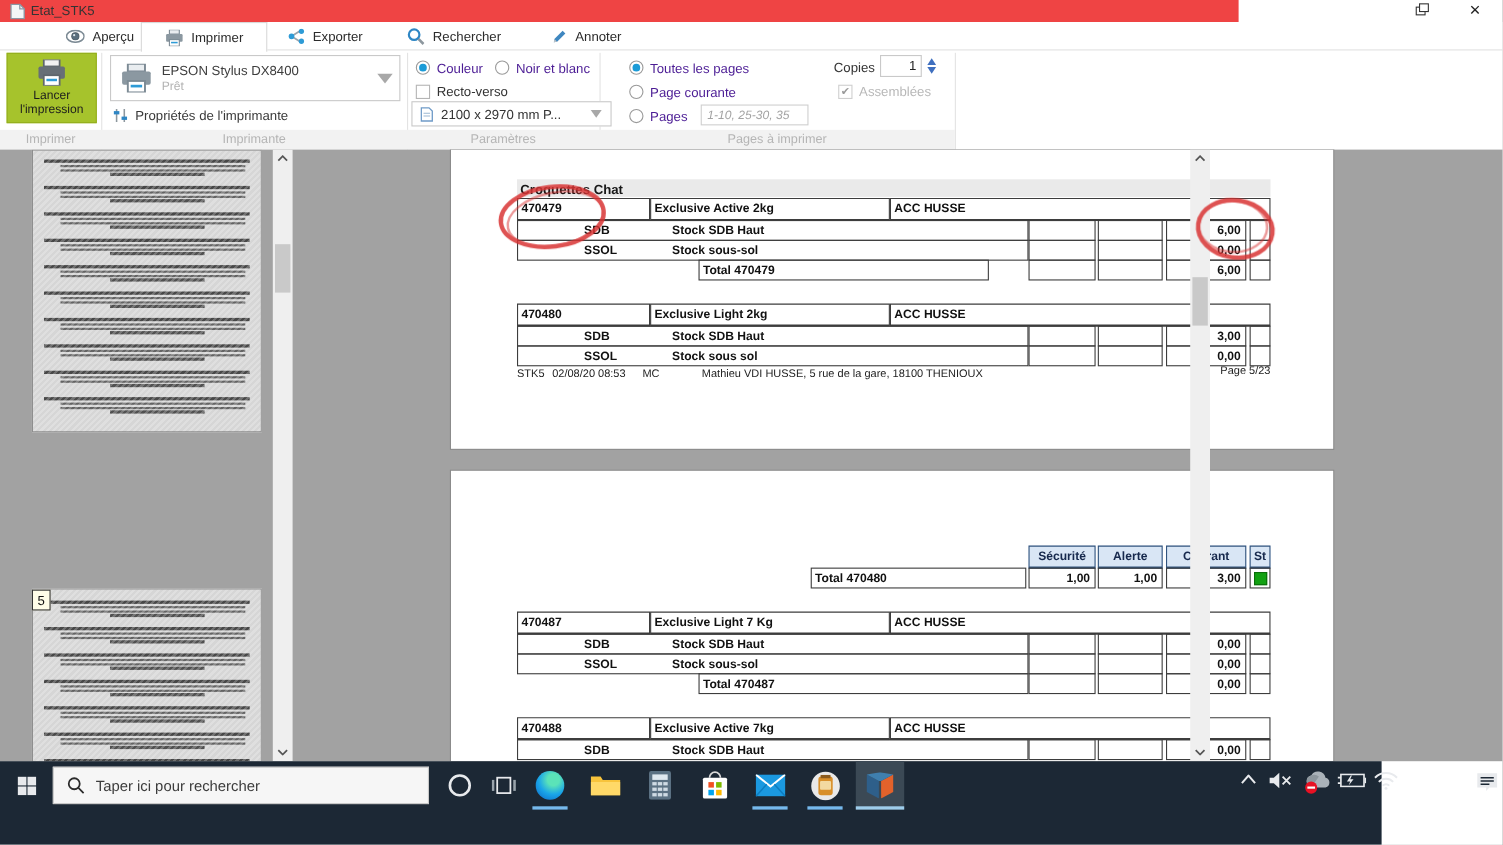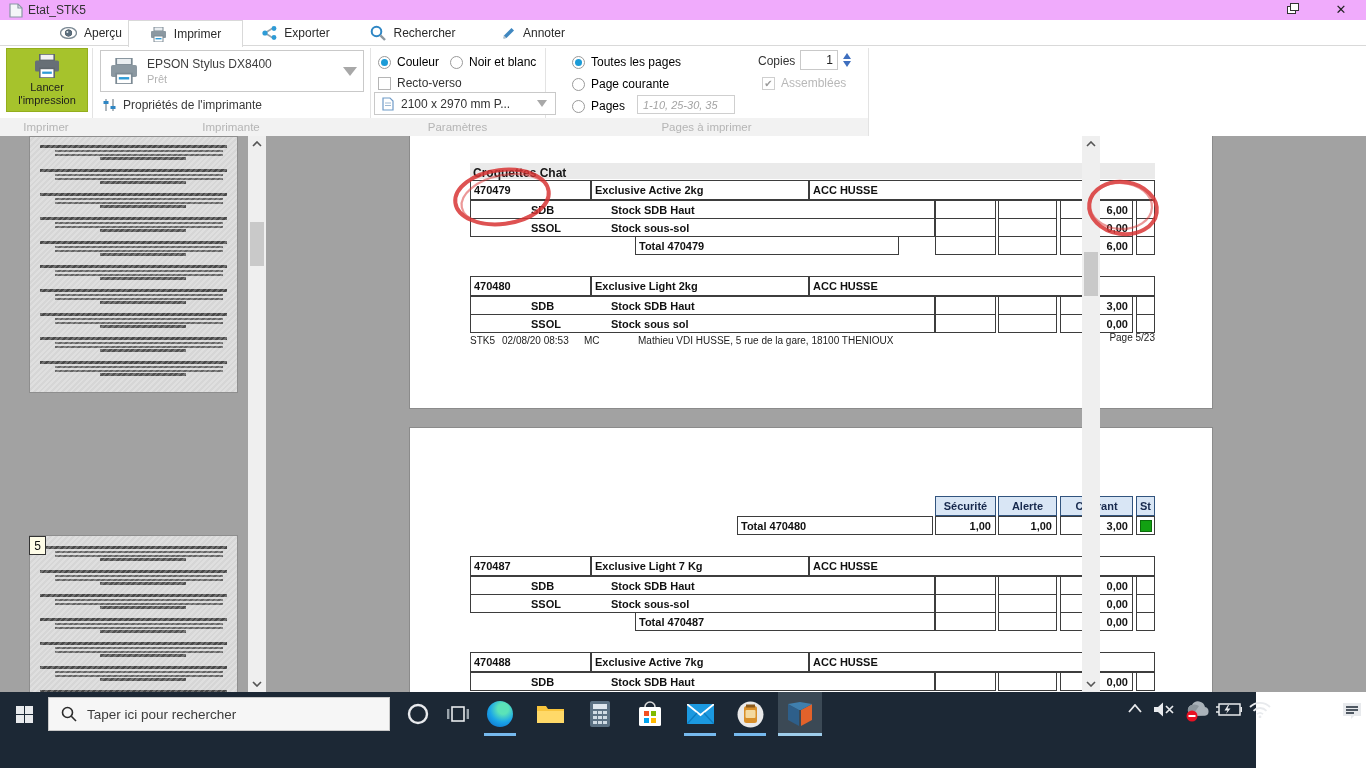--- a/index.html
+++ b/index.html
@@ -1,21 +1,21 @@
 <!DOCTYPE html>
 <html><head>
 <meta charset="utf-8">
 <style>
   * { margin:0; padding:0; box-sizing:border-box; }
   html,body { width:1366px; height:768px; overflow:hidden; }
   body { font-family:"Liberation Sans", sans-serif; background:#fff; position:relative; }
   .abs { position:absolute; }
 
   
-  #titlebar { left:0; top:0; width:1366px; height:20px; background:#f0abfc; }
+  #titlebar { left:0; top:0; width:1126px; height:20px; background:#ef4444; }
   #doc-title { left:28px; top:0; height:20px; line-height:20px; font-size:12px; color:#333; }
   #restore-btn { left:1284px; top:3px; width:20px; height:15px; cursor:pointer; }
   #restore-btn .r1 { position:absolute; left:3px; top:3px; width:9px; height:8px; border:1px solid #333; background:#fff; }
   #restore-btn .r2 { position:absolute; left:6px; top:0; width:9px; height:8px; border:1px solid #333; background:#fff; }
   #close-btn { left:1330px; top:1px; width:22px; height:18px; font-size:13px; color:#222; text-align:center; line-height:18px; cursor:pointer; }
   #zoom-level { right:18px; top:48px; font-size:12px; color:#333; }
 
   
   #tabs-row { left:0; top:20px; width:1366px; height:26px; background:#fff; border-bottom:1px solid #d9d9d9; }
   .tab { position:absolute; top:0; height:26px; display:flex; align-items:center; gap:7px; justify-content:center; font-size:12px; color:#2b2b2b; cursor:pointer; }
@@ -34,21 +34,21 @@
   .combo { background:#fff; border:1px solid #c9c9c9; display:flex; align-items:center; cursor:pointer; }
   #printer-combo { left:100px; top:4px; width:264px; height:42px; }
   #printer-combo .pname { font-size:12px; color:#3d3d3d; }
   #printer-combo .pstatus { font-size:11px; color:#b3b3b3; margin-top:2px; }
   .combo-arrow { margin-left:auto; width:26px; align-self:stretch; display:flex; align-items:center; justify-content:center; }
   .tri-down { width:0; height:0; border-left:7px solid transparent; border-right:7px solid transparent; border-top:9px solid #a8a8a8; }
   .tri-down.sm { border-left-width:5px; border-right-width:5px; border-top-width:7px; }
 
   #printer-props { left:102px; top:50px; height:18px; display:flex; align-items:center; gap:6px; font-size:12px; color:#3a3a3a; cursor:pointer; }
 
-  .radio { position:absolute; display:flex; align-items:flex-end; gap:6px; font-size:12px; color:#000000; cursor:pointer; }
+  .radio { position:absolute; display:flex; align-items:flex-start; gap:6px; font-size:12px; color:#4c1d95; cursor:pointer; }
   .radio .rb { width:13px; height:13px; border-radius:50%; border:1px solid #9a9a9a; background:#fff; position:relative; }
   .radio.sel .rb::after { content:""; position:absolute; left:2px; top:2px; width:7px; height:7px; border-radius:50%; background:#1b9bd7; }
   .check { position:absolute; display:flex; align-items:center; gap:6px; font-size:12px; color:#333; cursor:pointer; }
   .check .cb { width:13px; height:13px; border:1px solid #b5b5b5; background:#fff; font-size:10px; line-height:12px; text-align:center; color:#9a9a9a; }
   .check.disabled { color:#b8b8b8; cursor:default; }
   .check.disabled .cb { border-color:#cfcfcf; }
 
   #paper-combo { left:374px; top:46px; width:182px; height:23px; }
   #paper-combo .ptxt { font-size:12px; color:#333; }
 

